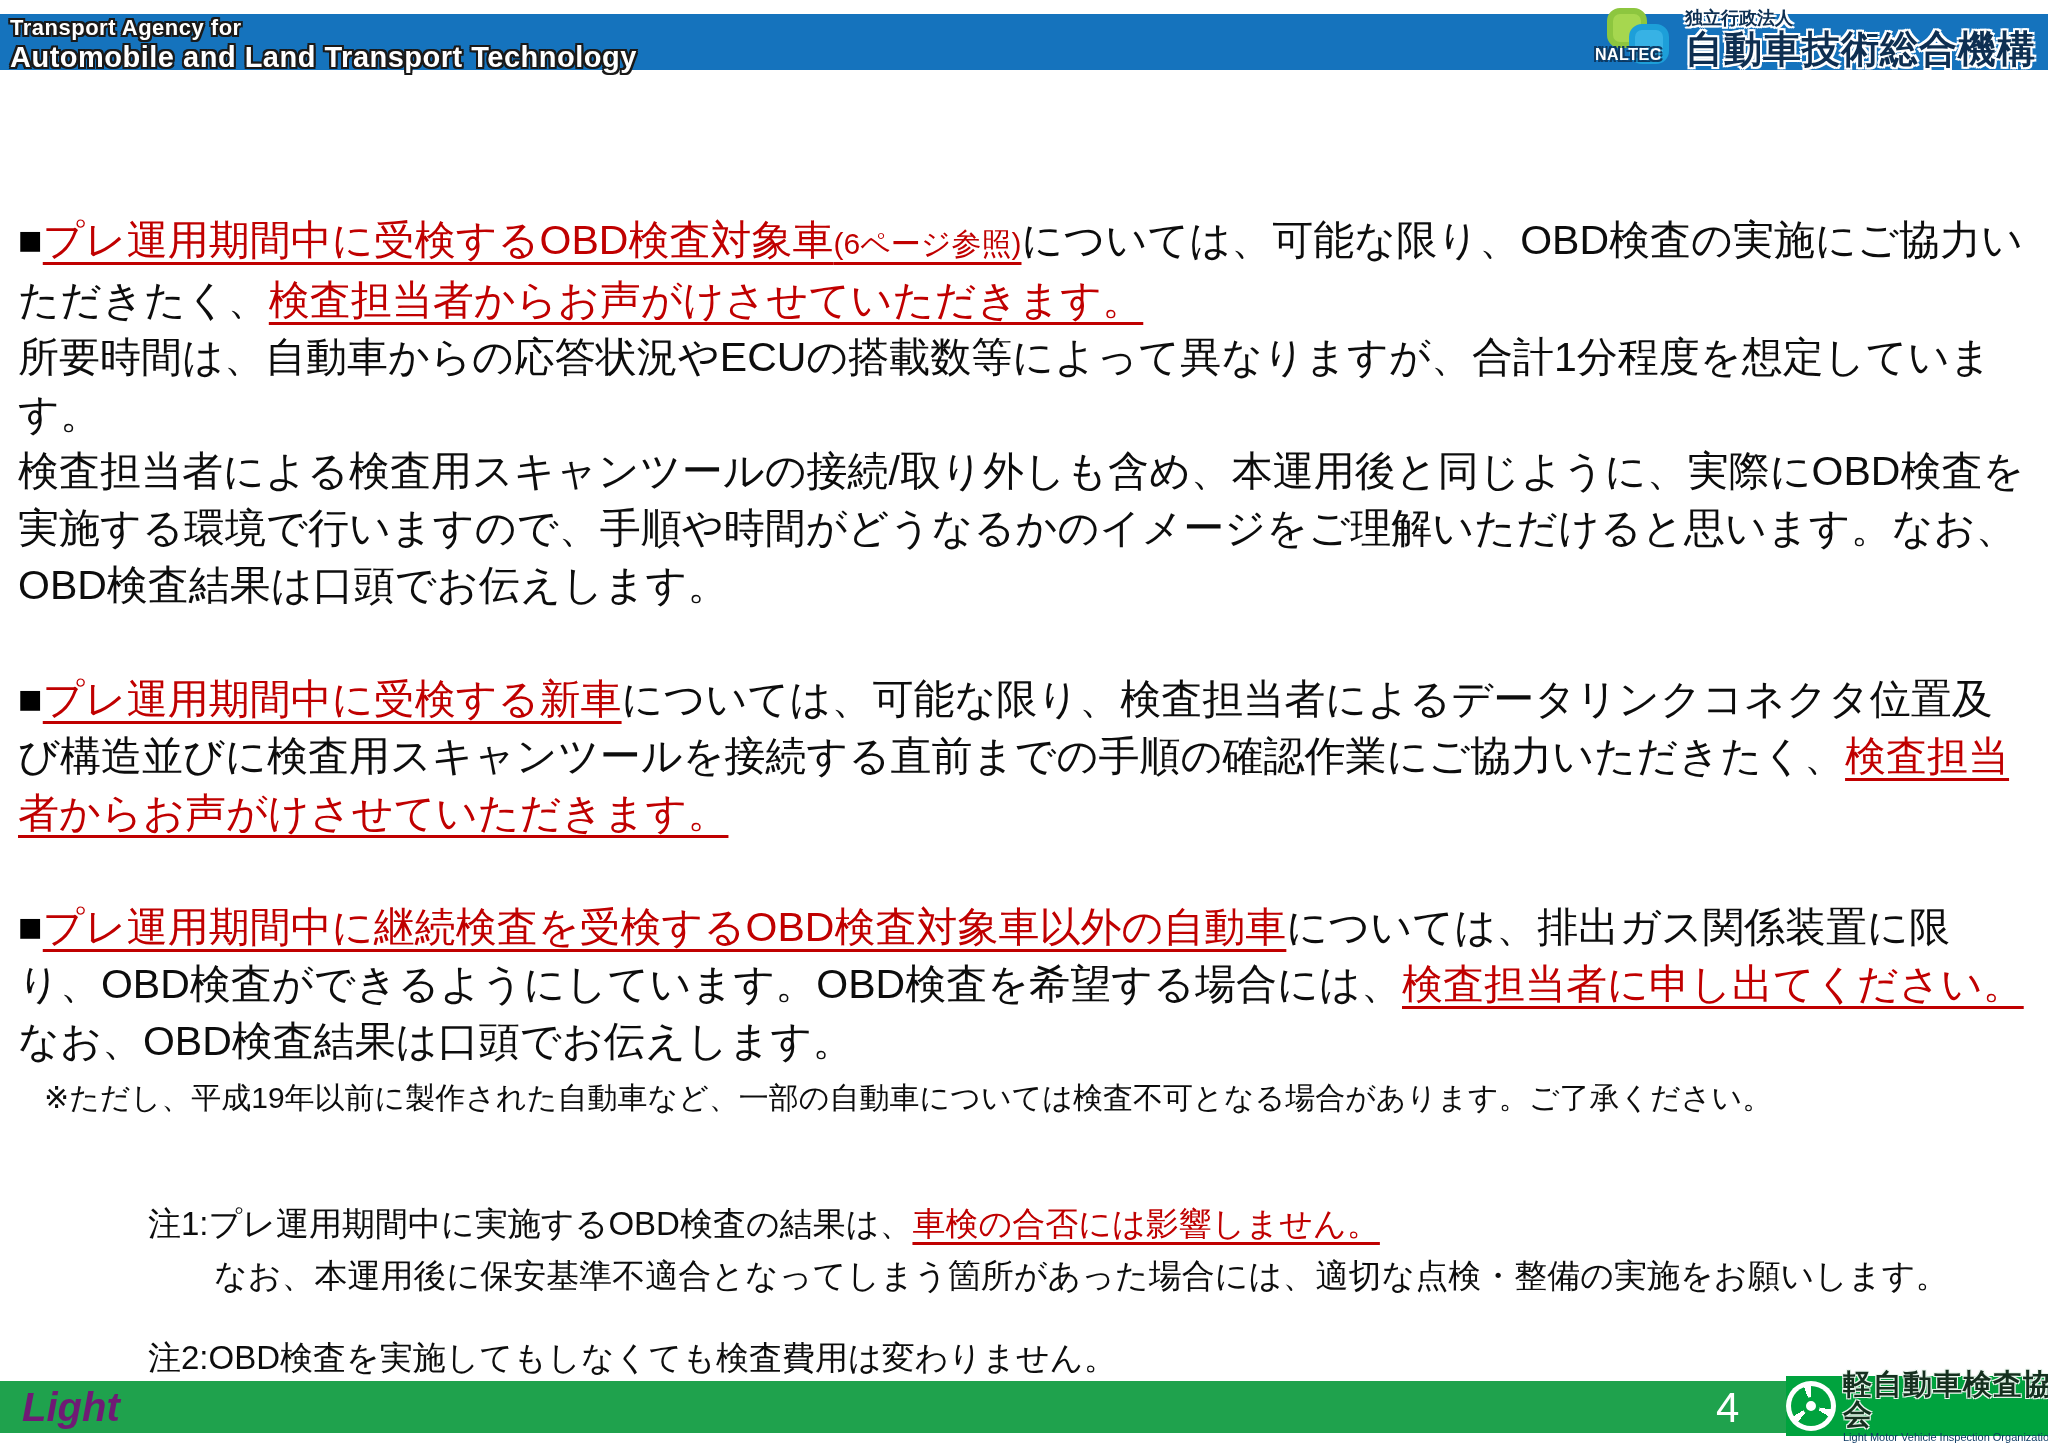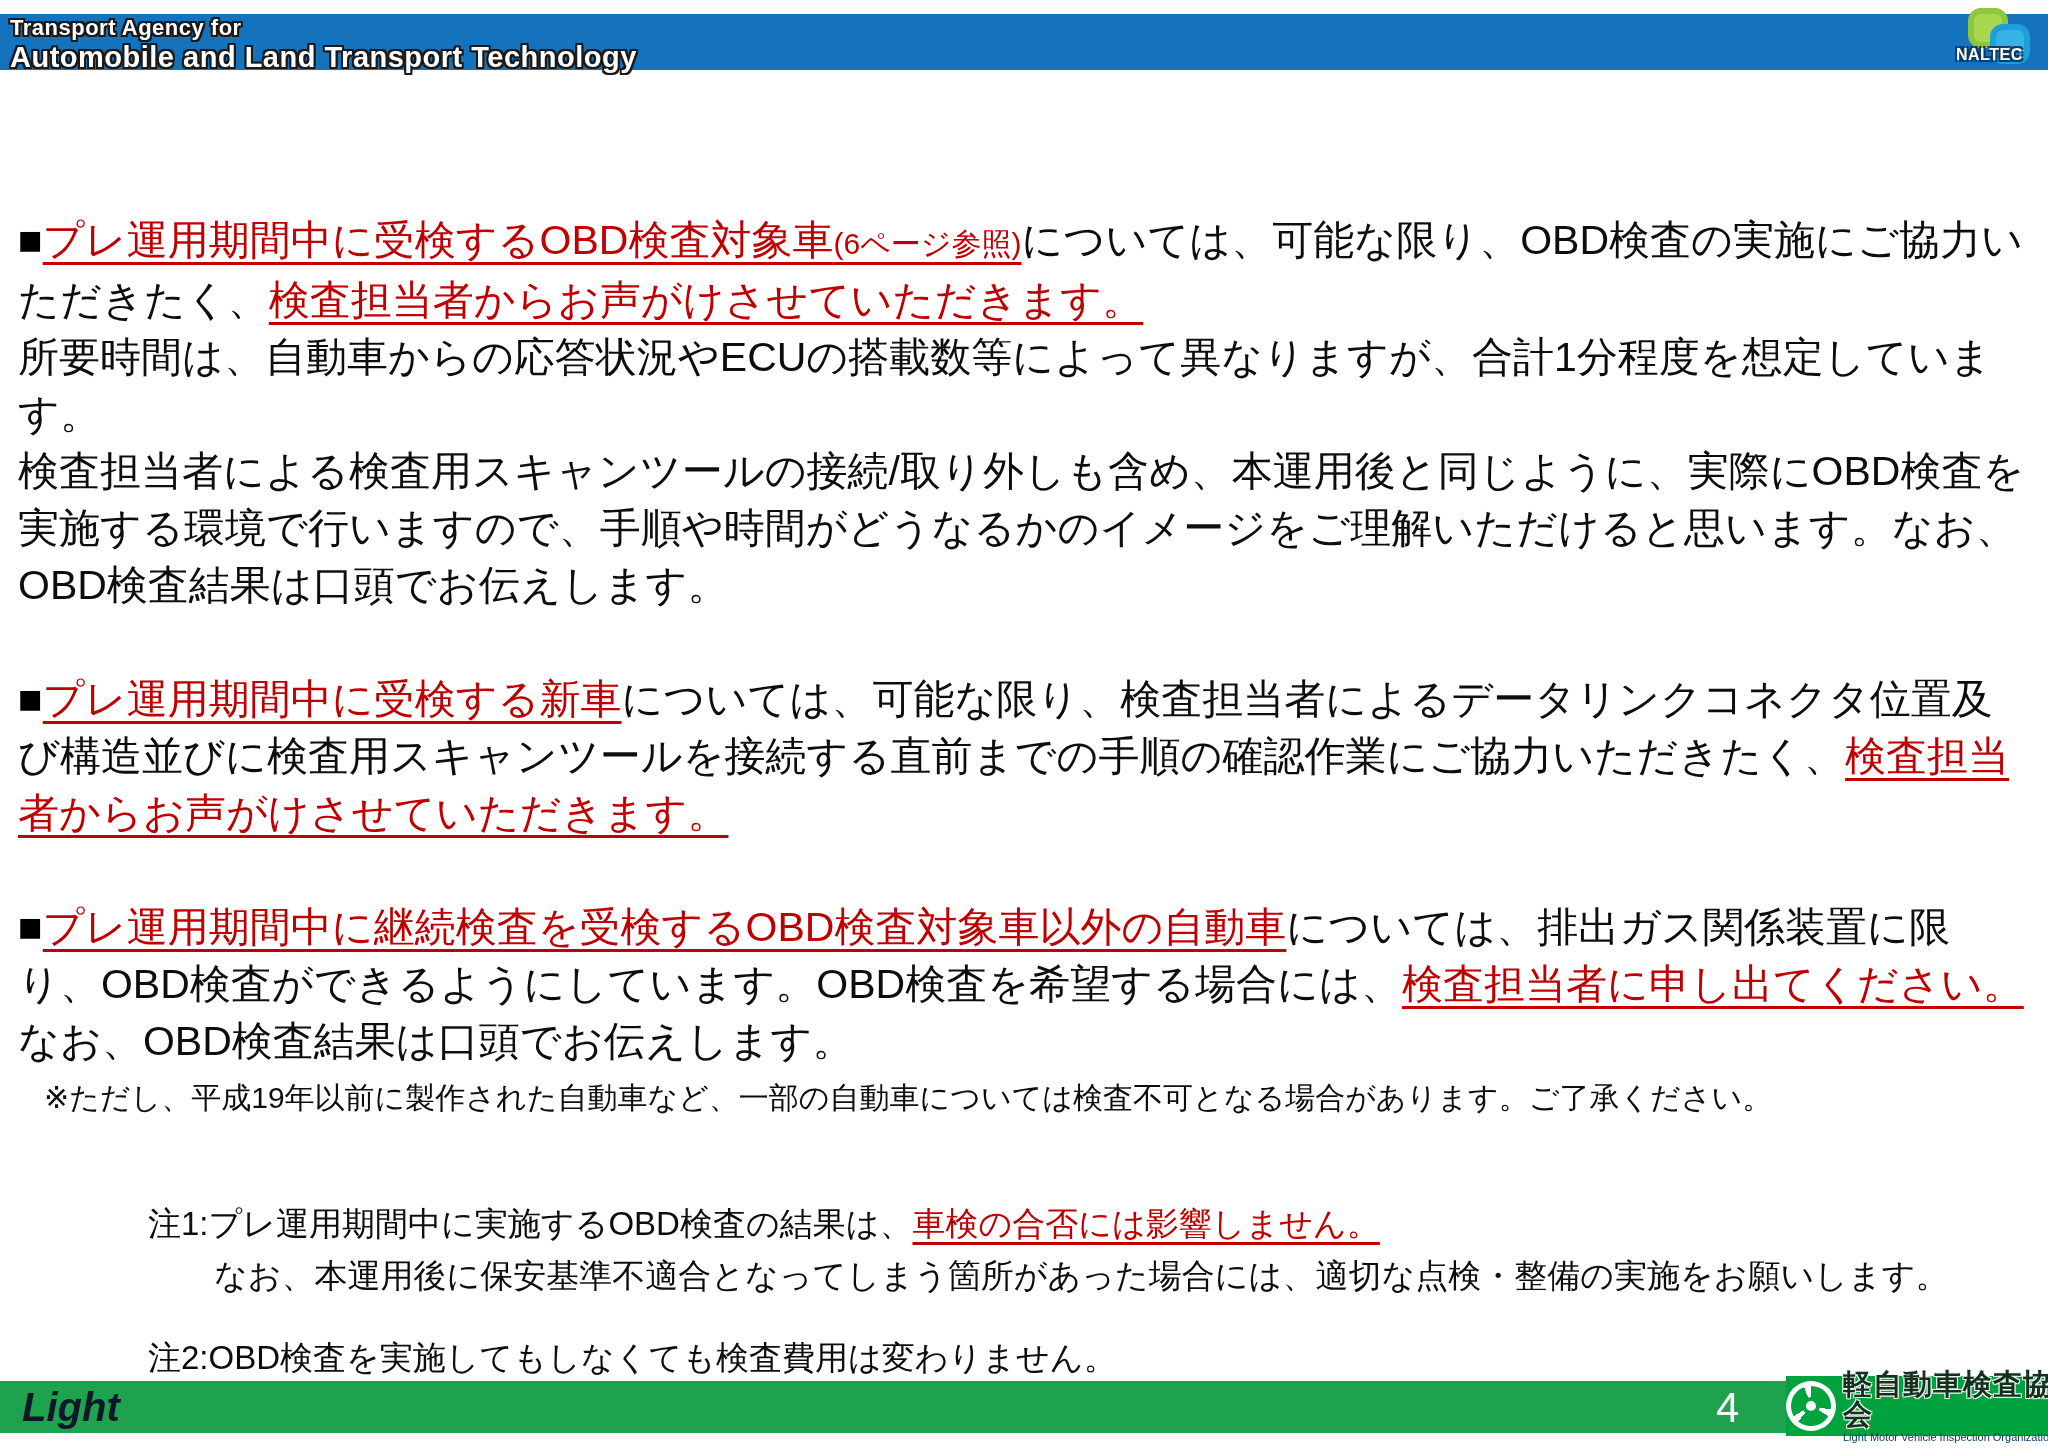--- a/index.html
+++ b/index.html
@@ -44,21 +44,21 @@
 
   
   .notes { position:absolute; left:148px; top:1198px; width:1870px; color:#0d0d0d;
            font-size:33px; line-height:52px; word-break:break-all; font-weight:400; }
   .notes .cont { padding-left:66px; }
   .notes .note2 { margin-top:30px; }
   .notes .red { text-underline-offset:7px; }
 
   
   .footer-bar { position:absolute; left:0; top:1381px; width:2048px; height:52px; background:#1fa24d; }
-  .footer-brand { position:absolute; left:22px; top:1385px; color:#0f172a; font-style:italic; display:flex; align-items:center; gap:12px;flex-direction:column; }
+  .footer-brand { position:absolute; left:22px; top:1385px; color:#701a75; font-style:italic; display:flex; align-items:center; gap:12px;flex-direction:column; }
   .footer-brand .big  { font-size:40px; font-weight:bold; }
   .footer-brand .rest { font-size:30px; }
   .page-num { position:absolute; left:1716px; top:1384px; color:#fff; font-size:42px; }
   .footer-logo { position:absolute; right:0; top:1376px; width:262px; height:60px; background:#00a33e;
                  display:flex; align-items:center; gap:7px; }
   .swirl { position:relative; width:50px; height:50px; border-radius:50%; background:#fff; flex:0 0 auto; }
   .swirl::before { content:""; position:absolute; inset:5px; border-radius:50%;
                    background:conic-gradient(#00a33e 0 100deg, #fff 100deg 120deg, #00a33e 120deg 220deg, #fff 220deg 240deg, #00a33e 240deg 340deg, #fff 340deg 360deg); }
   .swirl::after { content:""; position:absolute; inset:16px; border-radius:50%; background:#fff; border:4px solid #00a33e; }
   .footer-logo-text .jp { font-size:29px; font-weight:bold; color:#15301f; letter-spacing:1px; line-height:1.05;
@@ -73,20 +73,24 @@
   <div class="header-bar"></div>
   <div class="agency">
     <span class="l1">Transport Agency for</span>
     <span class="l2">Automobile and Land Transport Technology</span>
   </div>
   <div class="naltec">
     <span class="naltec-mark">
       <span class="ring g"></span>
       <span class="ring b"></span>
       <span class="naltec-acronym">NALTEC</span>
+    </span>
+    <span class="org">
+      <span class="type">独立行政法人</span>
+      <span class="name">自動車技術総合機構</span>
     </span>
   </div>
 
 
   <div class="content">
 
     <div class="para">
       <div>
         <span class="bullet">■</span><span class="red">プレ運用期間中に受検するOBD検査対象車</span><span class="red sm">(6ページ参照)</span><span>については、可能な限り、OBD検査の実施にご協力いただきたく、</span><span class="red">検査担当者からお声がけさせていただきます。</span>
       </div>

